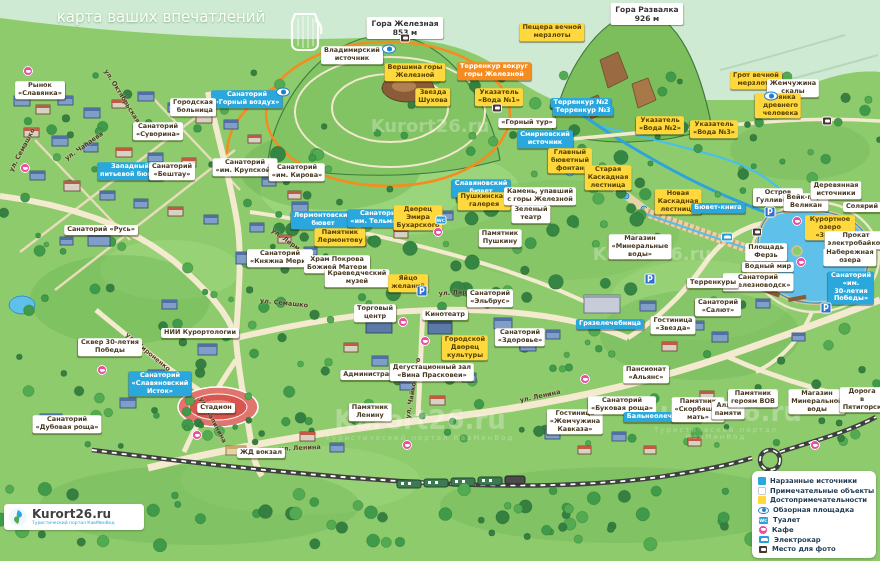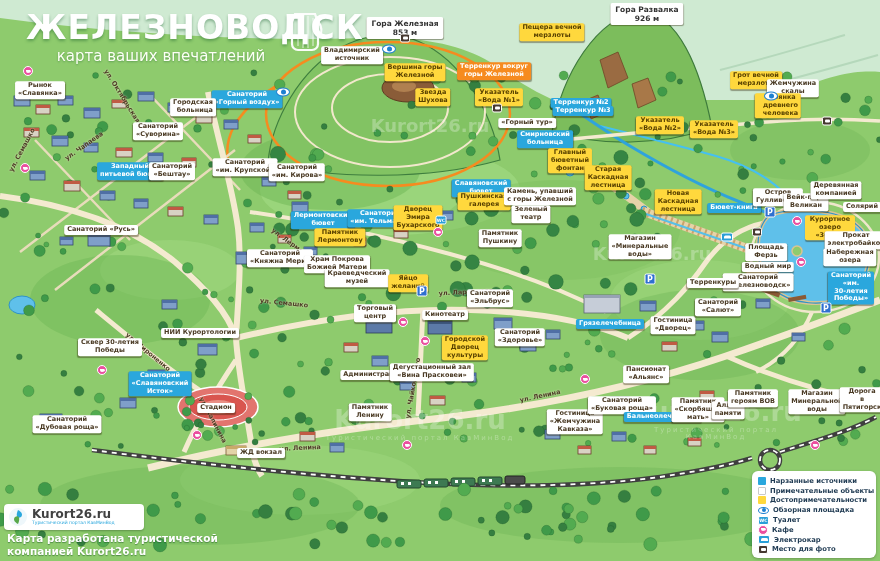--- a/index.html
+++ b/index.html
@@ -715,21 +715,21 @@
       <div class="lbl lbl--c" style="left: 553px; top: 103px; margin-left: 28px;">Терренкур №2</div>
       <div class="lbl lbl--c" style="left: 583px; top: 111px;">Терренкур №3</div>
       <div class="lbl lbl--y" style="left: 499px; top: 97px;">Указатель
 «Вода №1»</div>
       <div class="lbl lbl--y" style="left: 660px; top: 125px;">Указатель
 «Вода №2»</div>
       <div class="lbl lbl--y" style="left: 714px; top: 129px;">Указатель
 «Вода №3»</div>
       <div class="lbl lbl--w" style="left: 527px; top: 123px;">«Горный тур»</div>
       <div class="lbl lbl--c" style="left: 545px; top: 139px;">Смирновский
-больница</div>
+источник</div>
       <div class="lbl lbl--y" style="left: 570px; top: 161px;">Главный
 бюветный
 фонтан</div>
       <div class="lbl lbl--y" style="left: 608px; top: 178px;">Старая
 Каскадная
 лестница</div>
       <div class="lbl lbl--c" style="left: 481px; top: 188px;">Славяновский
 бювет</div>
       <div class="lbl lbl--y" style="left: 452px; top: 201px; margin-left: 32px;">Пушкинская
 галерея</div>
@@ -769,48 +769,48 @@
 «Княжна Мери»</div>
       <div class="lbl lbl--w" style="left: 337px; top: 264px;">Храм Покрова
 Божией Матери</div>
       <div class="lbl lbl--w" style="left: 357px; top: 278px;">Краеведческий
 музей</div>
       <div class="lbl lbl--y" style="left: 408px; top: 283px;">Яйцо
 желаний</div>
       <div class="lbl lbl--y" style="left: 678px; top: 202px;">Новая
 Каскадная
 лестница</div>
-      <div class="lbl lbl--c" style="left: 718px; top: 208px; margin-left: 16px;">Бювет-книга</div>
+      <div class="lbl lbl--c" style="left: 718px; top: 208px;">Бювет-книга</div>
       <div class="lbl lbl--w" style="left: 778px; top: 197px;">Остров
 Гулливеров</div>
       <div class="lbl lbl--w" style="left: 806px; top: 202px;">Вейк-парк
 Великан</div>
       <div class="lbl lbl--w" style="left: 836px; top: 190px;">Деревянная
-компанией</div>
+источники</div>
       <div class="lbl lbl--w" style="left: 862px; top: 207px;">Солярий</div>
       <div class="lbl lbl--y" style="left: 830px; top: 228px;">Курортное озеро
 «30'Ка»</div>
       <div class="lbl lbl--w" style="left: 856px; top: 240px;">Прокат
 электробайков</div>
       <div class="lbl lbl--w" style="left: 850px; top: 257px;">Набережная
 озера</div>
       <div class="lbl lbl--w" style="left: 766px; top: 252px;">Площадь
 Ферзь</div>
       <div class="lbl lbl--w" style="left: 768px; top: 267px;">Водный мир</div>
       <div class="lbl lbl--w" style="left: 758px; top: 282px;">Санаторий
 «Железноводск»</div>
       <div class="lbl lbl--c" style="left: 851px; top: 288px;">Санаторий «им.
 30-летия Победы»</div>
       <div class="lbl lbl--w" style="left: 640px; top: 247px;">Магазин
 «Минеральные
 воды»</div>
       <div class="lbl lbl--w" style="left: 713px; top: 283px;">Терренкуры</div>
       <div class="lbl lbl--c" style="left: 610px; top: 324px;">Грязелечебница</div>
       <div class="lbl lbl--w" style="left: 673px; top: 325px;">Гостиница
-«Дворец»</div>
+«Звезда»</div>
       <div class="lbl lbl--w" style="left: 718px; top: 307px;">Санаторий
 «Салют»</div>
       <div class="lbl lbl--w" style="left: 646px; top: 374px;">Пансионат
 «Альянс»</div>
       <div class="lbl lbl--w" style="left: 520px; top: 337px;">Санаторий
 «Здоровье»</div>
       <div class="lbl lbl--w" style="left: 375px; top: 313px;">Торговый
 центр</div>
       <div class="lbl lbl--w" style="left: 445px; top: 315px;">Кинотеатр</div>
       <div class="lbl lbl--y" style="left: 465px; top: 348px;">Городской
@@ -887,21 +887,20 @@
       <div class="mic ic-cafe" style="left: 815px; top: 445px;"></div>
       <div class="mic ic-cafe" style="left: 102px; top: 370px;"></div>
       <div class="mic ic-cafe" style="left: 585px; top: 379px;"></div>
       <div class="wm" style="left: 430px; top: 126px; font-size: 18px;">Kurort26.ru</div>
       <div class="wm" style="left: 652px; top: 254px; font-size: 18px;">Kurort26.ru</div>
       <div class="wm" style="left: 420px; top: 424px; font-size: 26px;">Kurort26.ru<small>Туристический портал КавМинВод</small></div>
       <div class="wm" style="left: 716px; top: 420px; font-size: 26px;">Kurort26.ru<small>Туристический портал КавМинВод</small></div>
     </div>
 
   <div id="title-block">
-    <h1 id="city-title">ЖЕЛЕЗНОВОДСК</h1>
     <div id="subtitle">карта ваших впечатлений</div>
   </div>
   <svg id="jug-icon" width="46" height="50" viewBox="0 0 46 50">
     <path d="M12,8 h20 l3,8 v22 a6,6 0 0 1 -6,6 h-14 a6,6 0 0 1 -6,-6 v-22 z" fill="none" stroke="#ffffff" stroke-width="2.2"></path>
     <path d="M32,14 q8,4 6,14" fill="none" stroke="#ffffff" stroke-width="2.2"></path>
     <path d="M15,12 v28 M20,10 v32 M25,10 v32 M30,12 v28" stroke="#ffffff" stroke-width="1" opacity="0.8"></path>
   </svg>
 
   <div id="legend">
       <div class="legend-row">
@@ -942,16 +941,14 @@
     <svg class="logo" width="20" height="20" viewBox="0 0 20 20">
       <circle cx="10" cy="10" r="9" fill="#eef7fb"></circle>
       <path d="M10,3 C14,5 15,8 13,10 C10,12 7,10 10,3 Z" fill="#2aa7dd"></path>
       <path d="M10,17 C6,15 5,12 7,10 C10,8 13,10 10,17 Z" fill="#58a84b"></path>
     </svg>
     <div>
       <div id="logo-name">Kurort26.ru</div>
       <div id="logo-tagline">Туристический портал КавМинВод</div>
     </div>
   </div>
-  <div id="credit-text">Карта разработана туристической
-компанией Kurort26.ru</div>
 
 </div>
 
 </body></html>

